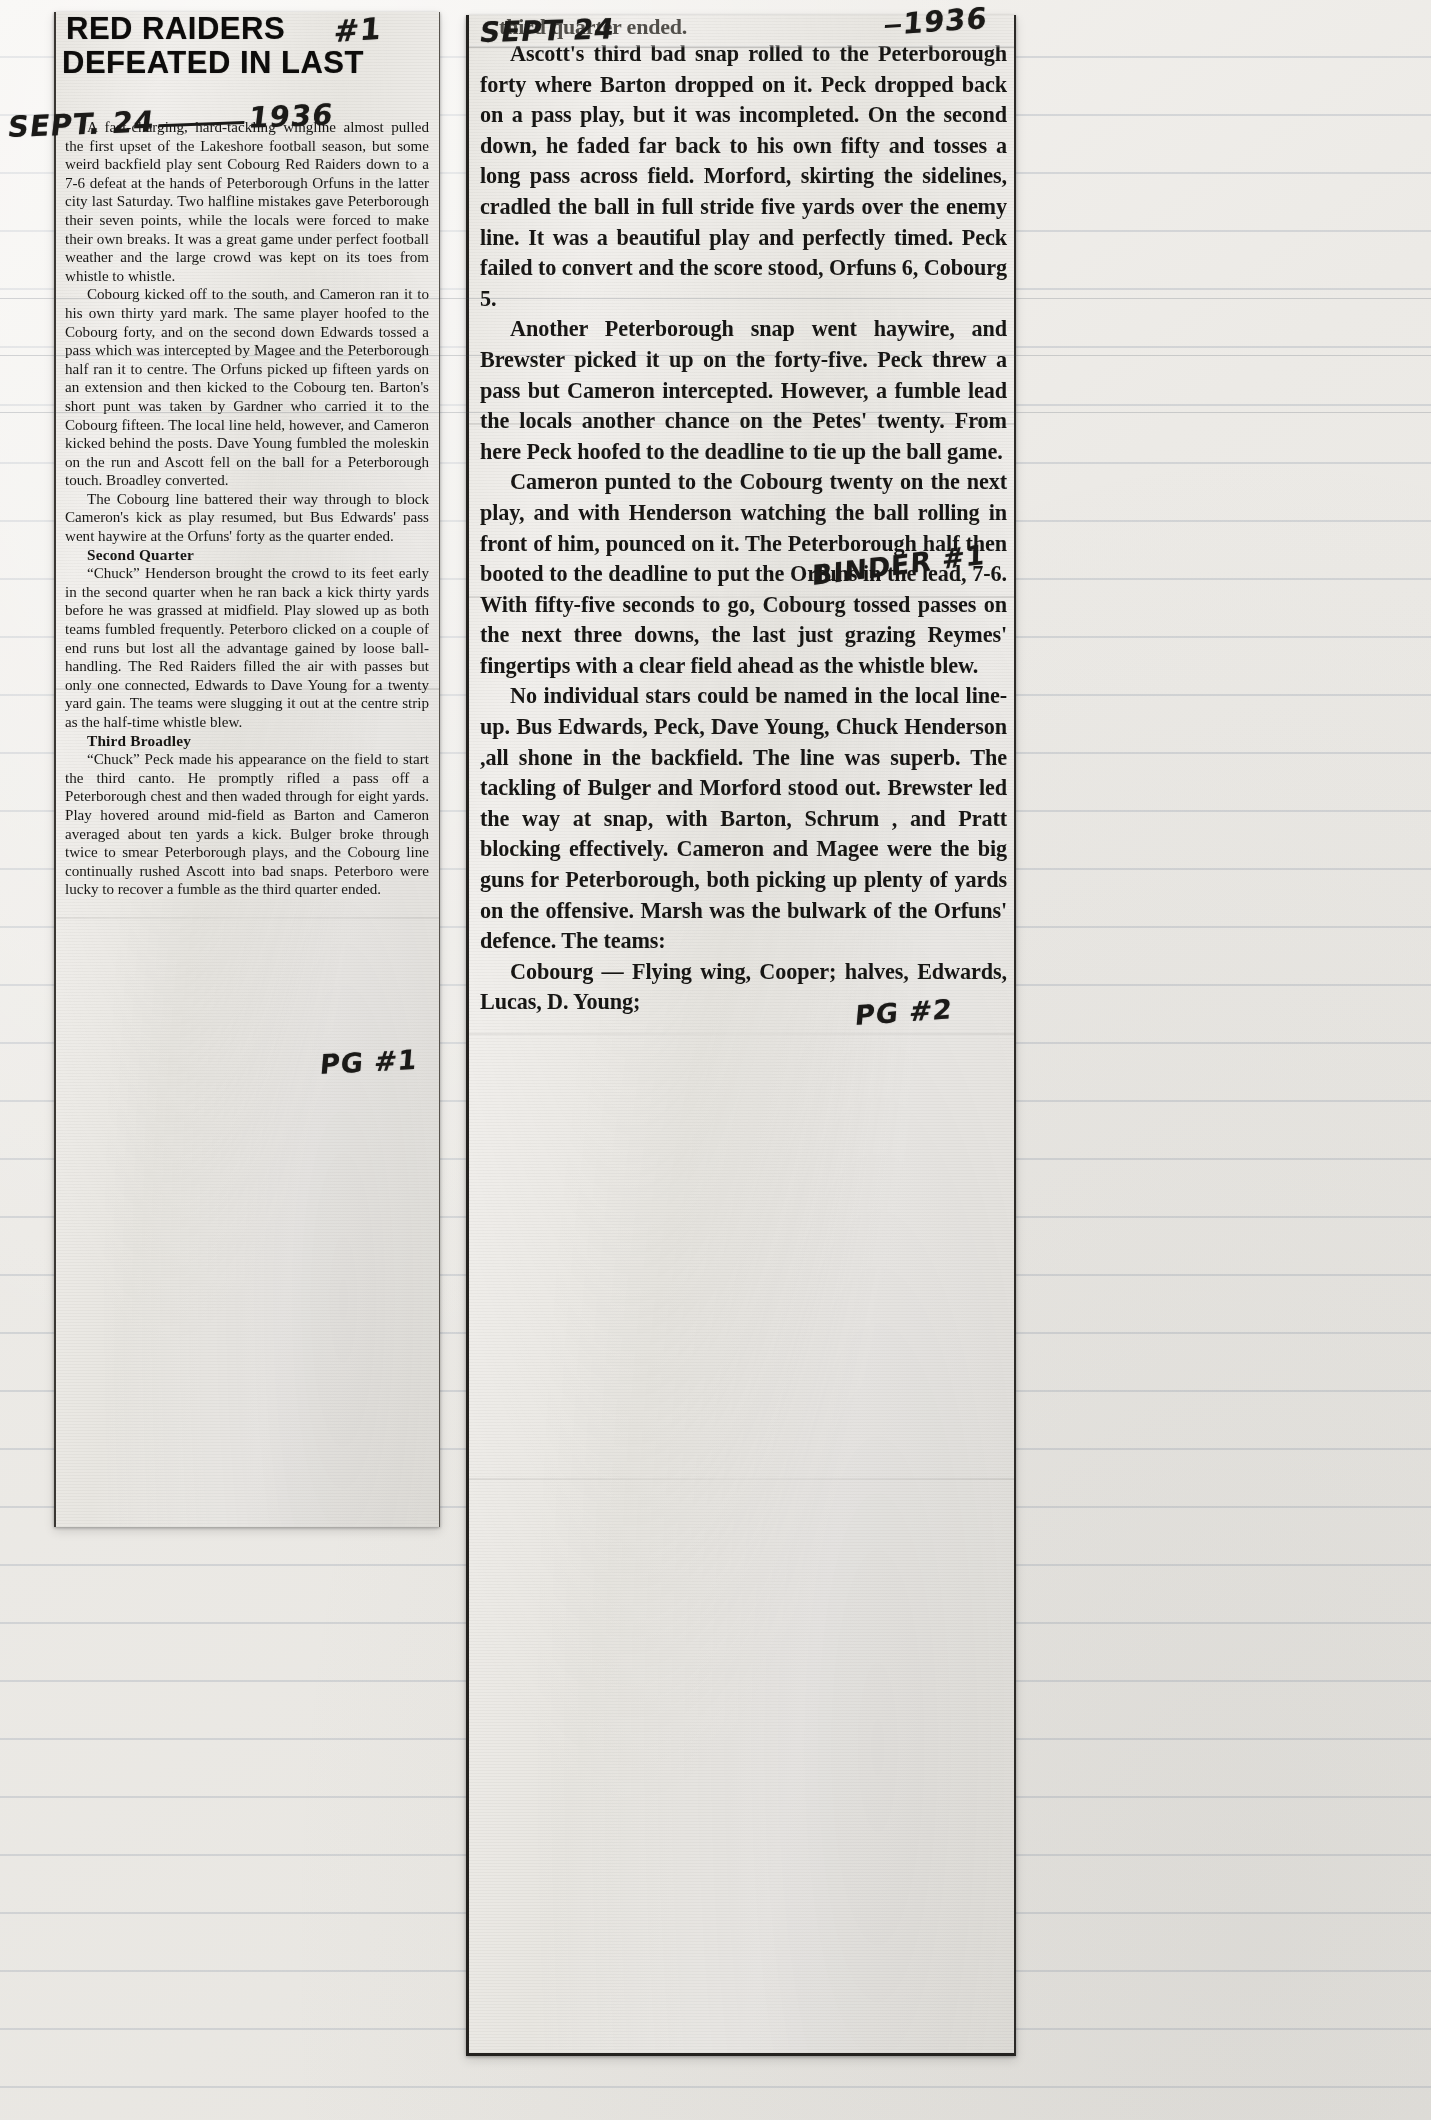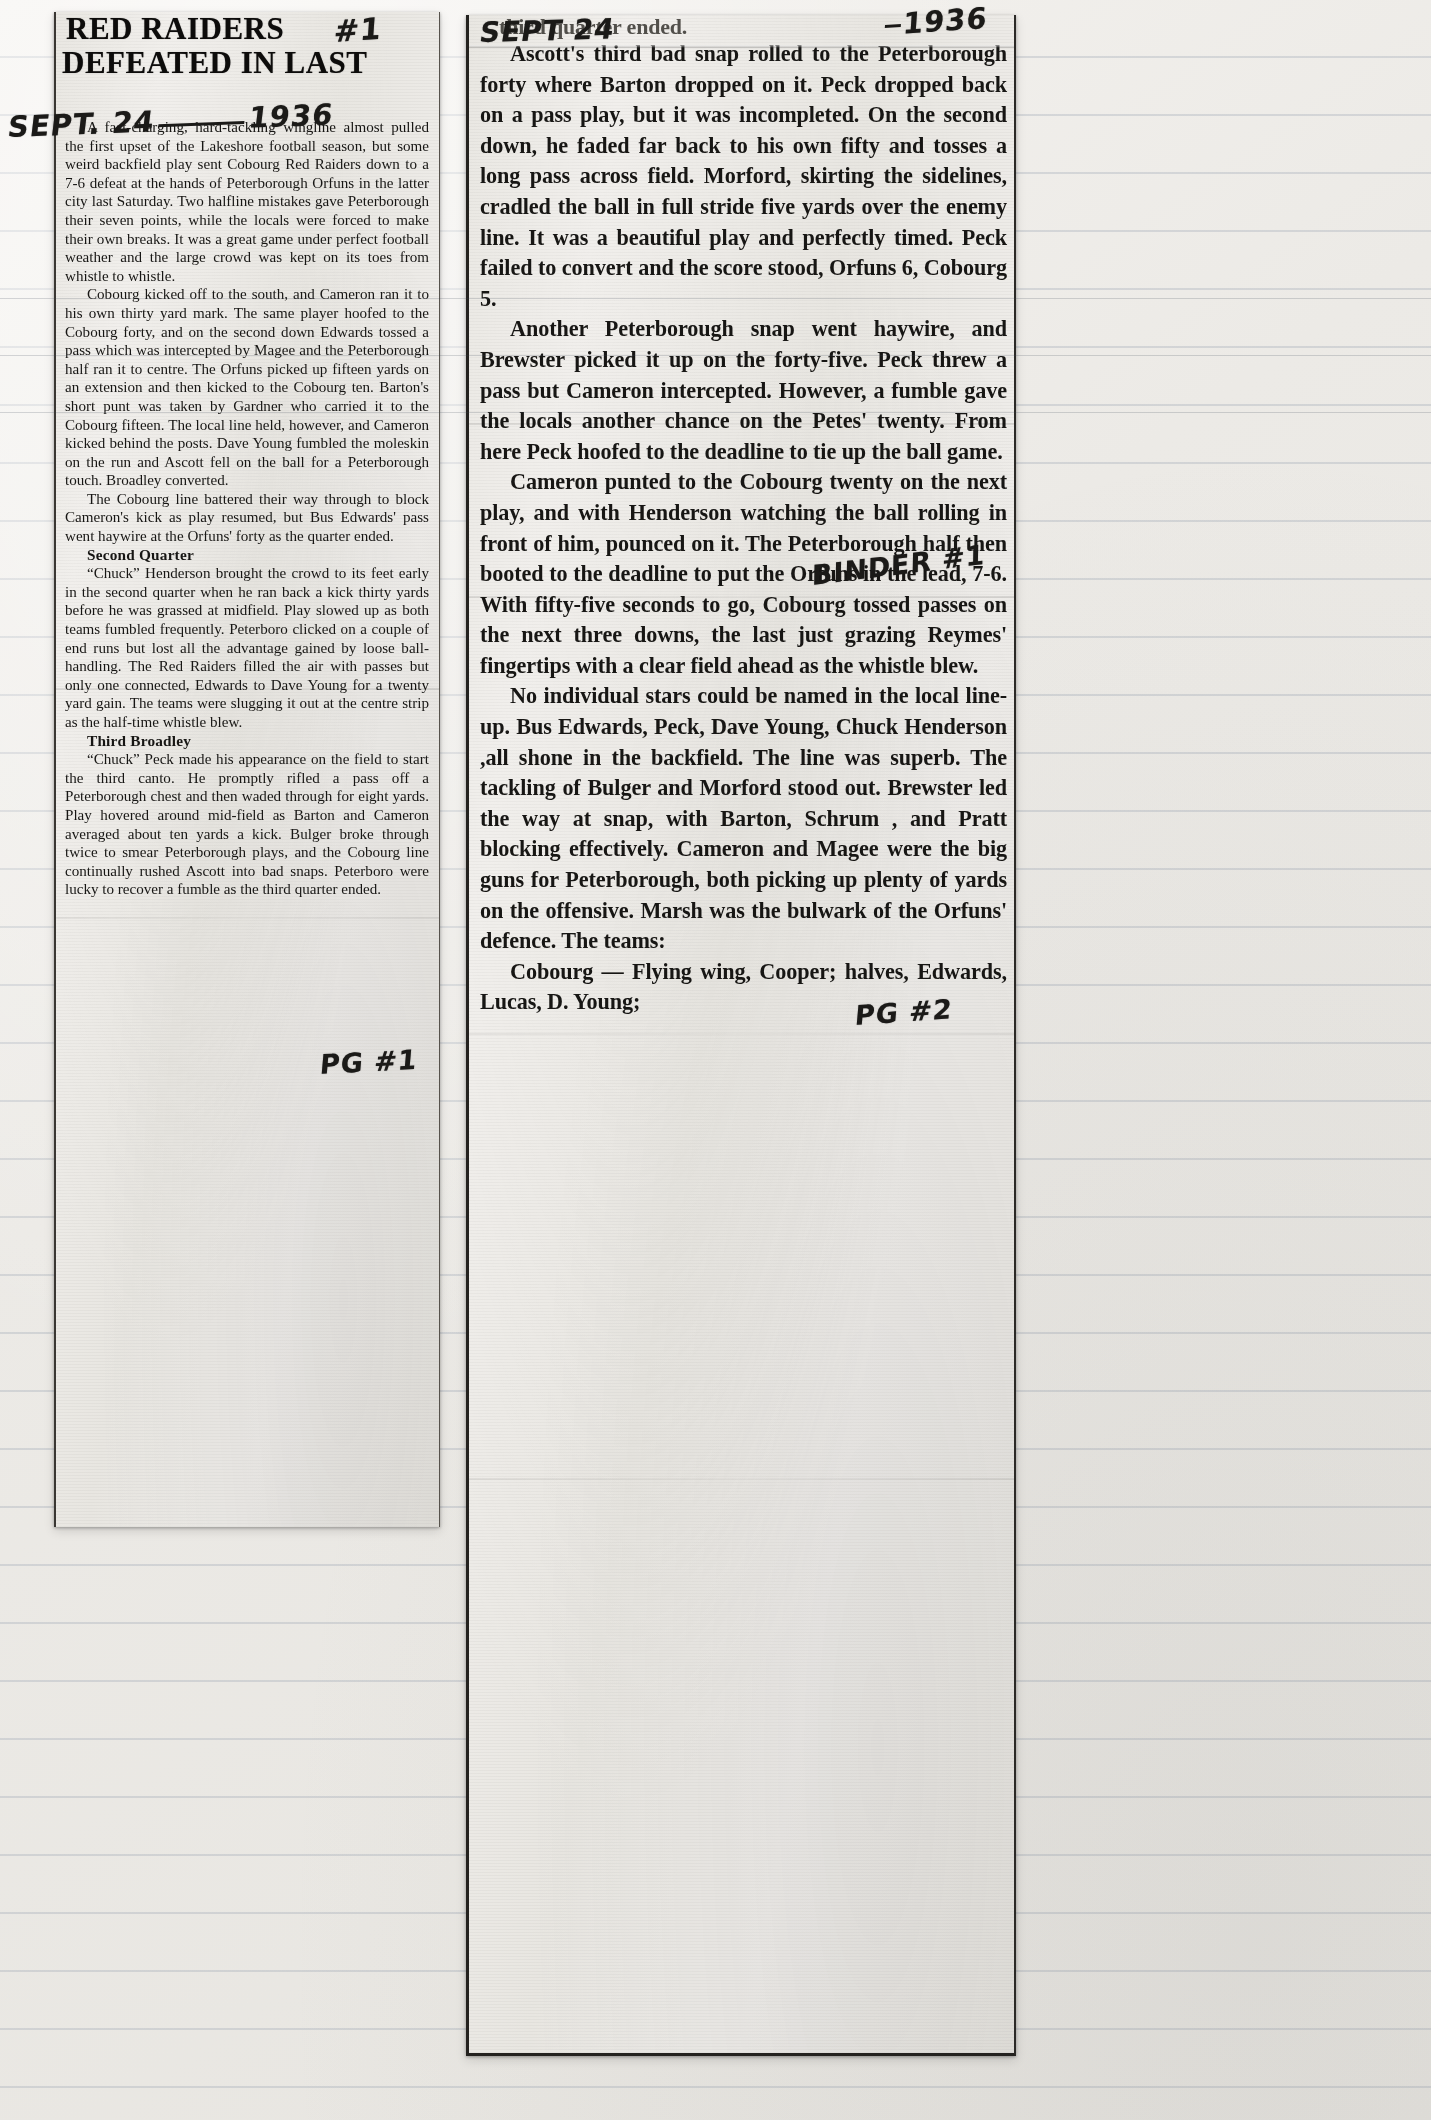--- a/index.html
+++ b/index.html
@@ -58,21 +58,21 @@
     left:466px;top:15px;width:545px;height:2038px;
     border-left:3px solid #24221f;
     border-right:2px solid #2b2926;
     border-bottom:3px solid #24221f;
   }
 
   .inner{position:relative;z-index:3;}
 
   
   .headline{
-    font-family:Liberation Serif, serif;
+    font-family:Liberation Sans, sans-serif;
     font-weight:bold;
     font-size:31px;
     line-height:34px;
     letter-spacing:.5px;
     text-align:center;
     color:#0d0c0b;
     padding:0 4px;
     text-shadow:0 0 1px rgba(0,0,0,.45);
   }
   .headline .l1{text-align:left;padding-left:6px;}
@@ -229,21 +229,21 @@
 <div class="hand" id="hand-pg1-left">PG #1</div>
 
 <div class="clip" id="clip-right">
   <div class="inner">
 
     <div class="tinytop">third quarter ended.</div>
 
 
     <div class="col-body big">
       <p>Ascott's third bad snap rolled to the Peterborough forty where Barton dropped on it. Peck dropped back on a pass play, but it was incompleted. On the second down, he faded far back to his own fifty and tosses a long pass across field. Morford, skirting the sidelines, cradled the ball in full stride five yards over the enemy line. It was a beautiful play and perfectly timed. Peck failed to convert and the score stood, Orfuns 6, Cobourg 5.</p>
-      <p>Another Peterborough snap went haywire, and Brewster picked it up on the forty-five. Peck threw a pass but Cameron intercepted. However, a fumble gave the locals another chance on the Petes' twenty. From here Peck hoofed to the deadline to tie up the ball game.</p>
+      <p>Another Peterborough snap went haywire, and Brewster picked it up on the forty-five. Peck threw a pass but Cameron intercepted. However, a fumble lead the locals another chance on the Petes' twenty. From here Peck hoofed to the deadline to tie up the ball game.</p>
       <p>Cameron punted to the Cobourg twenty on the next play, and with Henderson watching the ball rolling in front of him, pounced on it. The Peterborough half then booted to the deadline to put the Orfuns in the lead, 7-6. With fifty-five seconds to go, Cobourg tossed passes on the next three downs, the last just grazing Reymes' fingertips with a clear field ahead as the whistle blew.</p>
       <p>No individual stars could be named in the local line-up. Bus Edwards, Peck, Dave Young, Chuck Henderson ,all shone in the backfield. The line was superb. The tackling of Bulger and Morford stood out. Brewster led the way at snap, with Barton, Schrum , and Pratt blocking effectively. Cameron and Magee were the big guns for Peterborough, both picking up plenty of yards on the offensive. Marsh was the bulwark of the Orfuns' defence. The teams:</p>
       <p>Cobourg — Flying wing, Cooper; halves, Edwards, Lucas, D. Young;</p>
     </div>
   </div>
 
   <div class="seam" style="top:30px;"></div>
   <div class="fold" style="top:408px;"></div>
   <div class="fold" style="top:581px;"></div>
   <div class="fold" style="top:1018px;opacity:.35;"></div>

